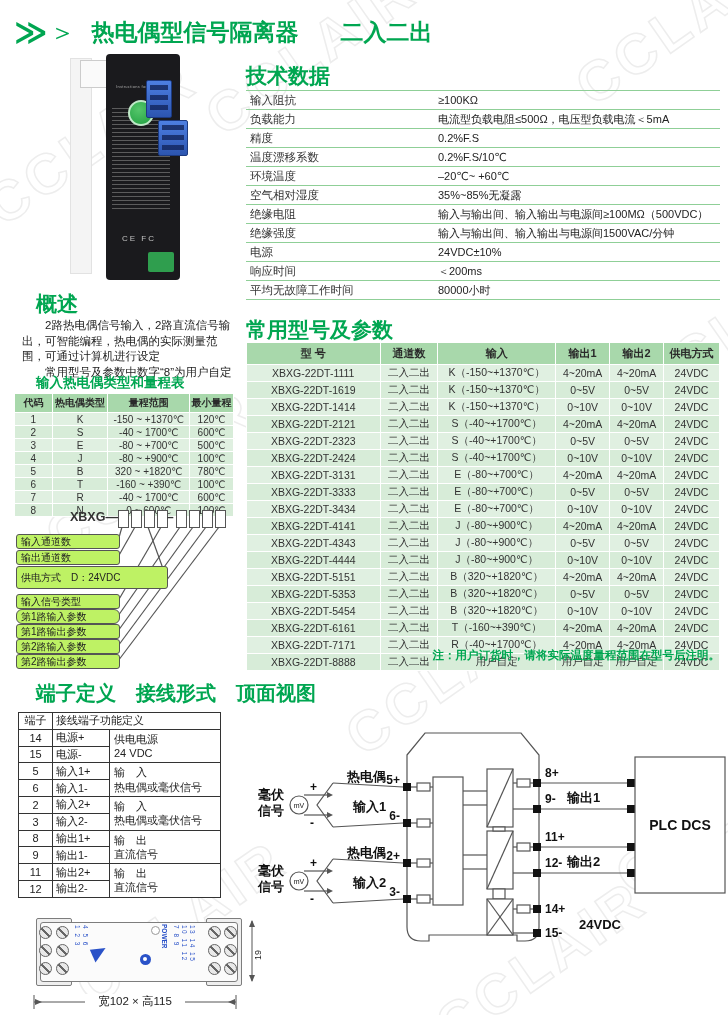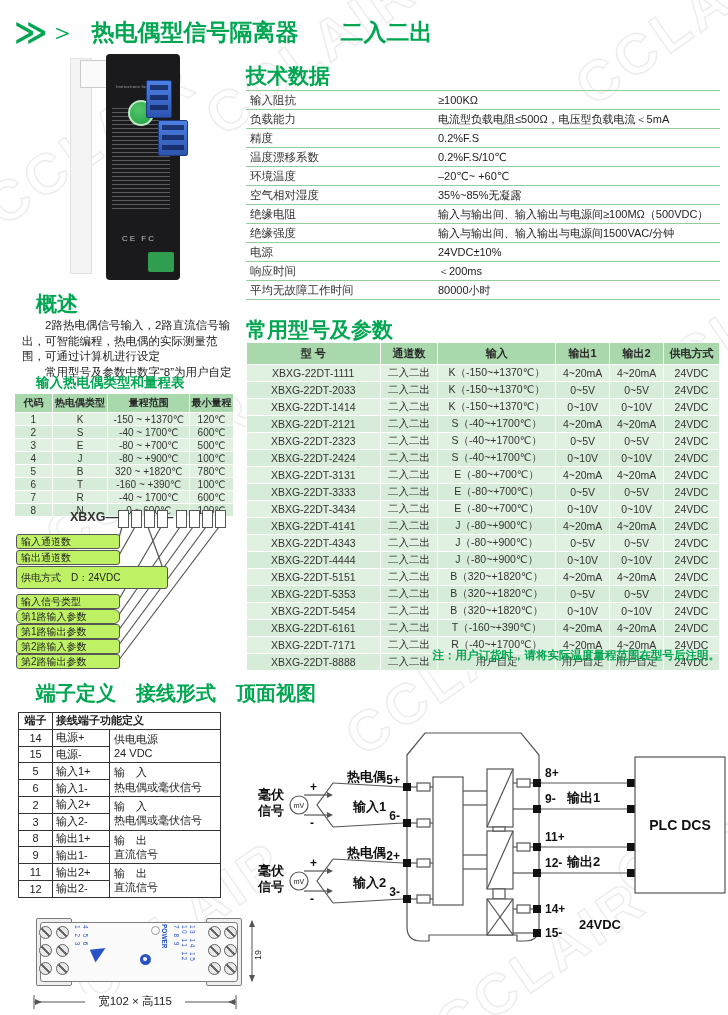--- a/index.html
+++ b/index.html
@@ -44,21 +44,21 @@
   .mc-prefix{position:absolute;left:56px;top:2px;font-size:12.5px;font-weight:bold;color:#333;}
   .mc-box{position:absolute;top:2px;width:9px;height:16px;border:1px solid #555;background:#fff;}
   .mc-dash{position:absolute;left:153px;top:2px;font-weight:bold;color:#333;font-size:12px;}
   .mc-label{position:absolute;left:2px;border:1px solid #555;border-radius:3px;background:#bef264;
             font-size:10px;color:#222;padding:0 4px;white-space:nowrap;}
   .mc-svg{position:absolute;left:0;top:0;width:222px;height:164px;}
 
   
   .term-table{border-collapse:collapse;font-size:11px;background:#fff;}
   .term-table th,.term-table td{border:1px solid #333;padding:0 3px;height:15.8px;color:#222;}
-  .term-table th{font-weight:bold;text-align:left;}
+  .term-table th{font-weight:normal;text-align:left;}
   .term-table .pin{width:27px;text-align:center;}
   .term-table .fn{width:50px;}
   .term-table .desc{width:102px;line-height:1.3;padding:1px 4px;}
 
   .sect-h{color:#00a651;font-weight:bold;font-size:20px;}
 
   
   .photo{position:absolute;left:70px;top:48px;width:168px;height:240px;z-index:1;}
   .photo div{position:absolute;}
   .ph-neighbor{left:0;top:10px;width:20px;height:214px;background:#f4f4f4;border:1px solid #e2e2e2;}
@@ -320,21 +320,21 @@
     <tbody>
         <tr>
           <td>XBXG-22DT-1111</td>
           <td>二入二出</td>
           <td>K（-150~+1370℃）</td>
           <td>4~20mA</td>
           <td>4~20mA</td>
           <td>24VDC</td>
         </tr>
         <tr>
-          <td>XBXG-22DT-2033</td>
+          <td>XBXG-22DT-1619</td>
           <td>二入二出</td>
           <td>K（-150~+1370℃）</td>
           <td>0~5V</td>
           <td>0~5V</td>
           <td>24VDC</td>
         </tr>
         <tr>
           <td>XBXG-22DT-1414</td>
           <td>二入二出</td>
           <td>K（-150~+1370℃）</td>

